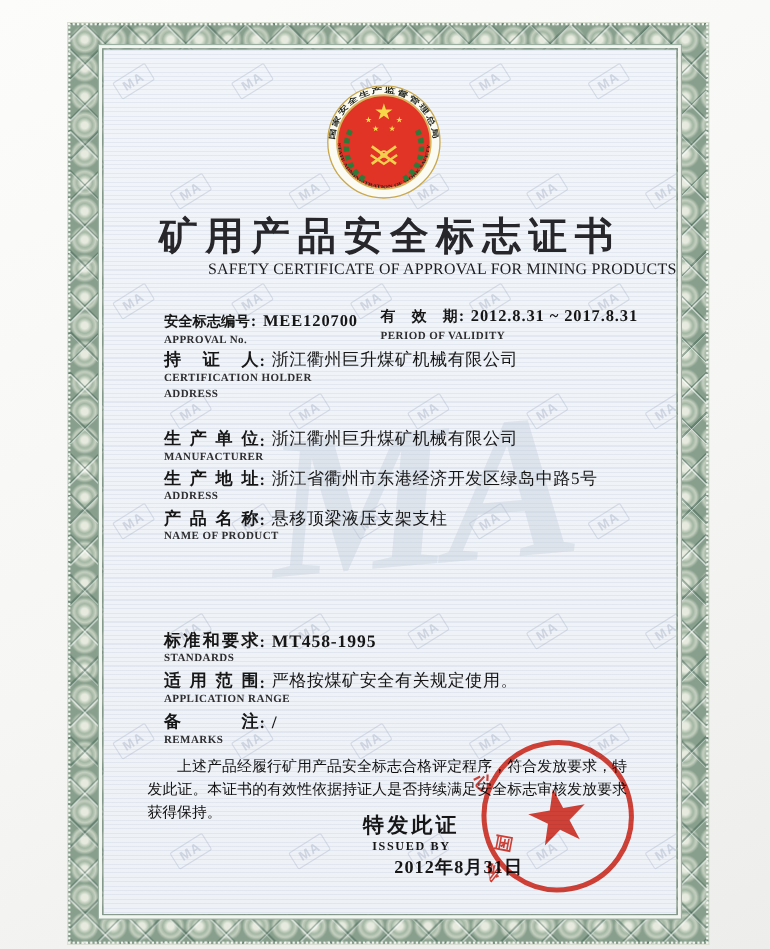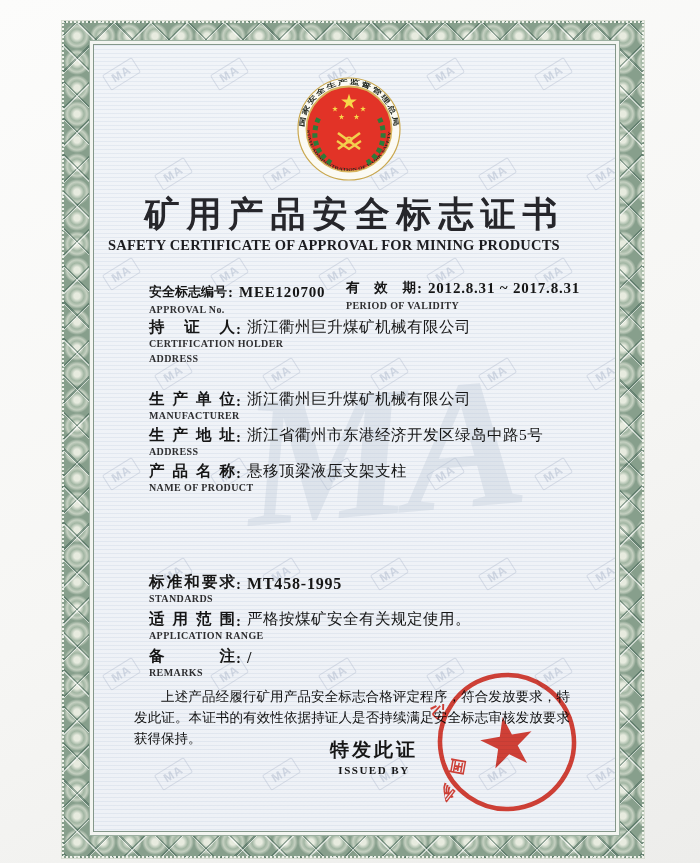--- a/index.html
+++ b/index.html
@@ -28,22 +28,22 @@
   
   .wm{position:absolute;border:1.5px solid rgba(158,171,192,.34);color:rgba(158,171,192,.40);
     font:700 12px "Liberation Sans","DejaVu Sans",sans-serif;padding:1px 6px;border-radius:2px;
     transform:rotate(-32deg);letter-spacing:1px;}
   .big-wm{position:absolute;left:150px;top:300px;font:italic 700 185px "Liberation Serif","DejaVu Serif",serif;
     color:rgba(186,197,214,.33);letter-spacing:-6px;transform:rotate(-5deg);pointer-events:none;}
   
   .emblem{position:absolute;left:203px;top:32px;width:104px;height:104px;}
   .title{position:absolute;left:0;top:146px;width:100%;text-align:center;
     font-size:35px;font-weight:700;letter-spacing:7px;color:#26262b;white-space:nowrap;}
-  .subtitle{position:absolute;left:14px;top:192px;width:100%;text-align:left;
-    font-size:14.5px;font-weight:700;letter-spacing:.2px;color:#1c1c20;white-space:nowrap;}
+  .subtitle{position:absolute;left:0;top:192px;width:100%;text-align:right;
+    font-size:14.5px;font-weight:400;letter-spacing:.2px;color:#1c1c20;white-space:nowrap;}
   
   .mainline{height:21px;white-space:nowrap;}
   .lbl{display:inline-block;width:86px;font-weight:700;font-size:15.5px;
     text-align:justify;text-align-last:justify;vertical-align:bottom;}
   .lbl.sm{width:78px;font-size:13px;}
   .lbl.vld{width:70px;font-size:13.5px;}
   .colon{font-weight:700;font-size:15px;margin:0 6px 0 1px;vertical-align:bottom;}
   .val{font-size:15.5px;font-weight:500;letter-spacing:.5px;vertical-align:bottom;}
   .val.latin{font-size:16px;letter-spacing:.8px;font-weight:600;}
   .sub{font-size:10px;font-weight:700;letter-spacing:.4px;color:#2e2e30;margin-top:0;}
@@ -203,20 +203,21 @@
           <div class="sub">REMARKS</div>
         </div>
       </div>
 
     <div class="statement">上述产品经履行矿用产品安全标志合格评定程序，符合发放要求，特发此证。本证书的有效性依据持证人是否持续满足安全标志审核发放要求获得保持。</div>
 
     <div class="issuer">
       <div class="issuer-cn">特发此证</div>
       <div class="issuer-en">ISSUED BY</div>
     </div>
+    <div class="issue-date">2012年8月31日</div>
 
     <svg class="stamp" viewBox="0 0 140 140">
       <defs>
         <path id="stamp-ring" d="M 16,70 A 54,54 0 1 1 16.01,69.9" fill="none"></path>
       </defs>
       <circle cx="70" cy="70" r="66" stroke="#dc3327" stroke-width="4.5" fill="none"></circle>
       <polygon transform="translate(70,72) scale(27)" fill="#dc3327" points="0,-1 .225,-.309 .951,-.309 .363,.118 .588,.809 0,.382 -.588,.809 -.363,.118 -.951,-.309 -.225,-.309"></polygon>
       <text font-size="16" font-weight="bold" fill="#dc3327" font-family="Liberation Serif, DejaVu Serif, serif">
         <textPath href="#stamp-ring" startOffset="6" textLength="300" lengthAdjust="spacing">国家矿用产品安全标志中心</textPath>
       </text>

